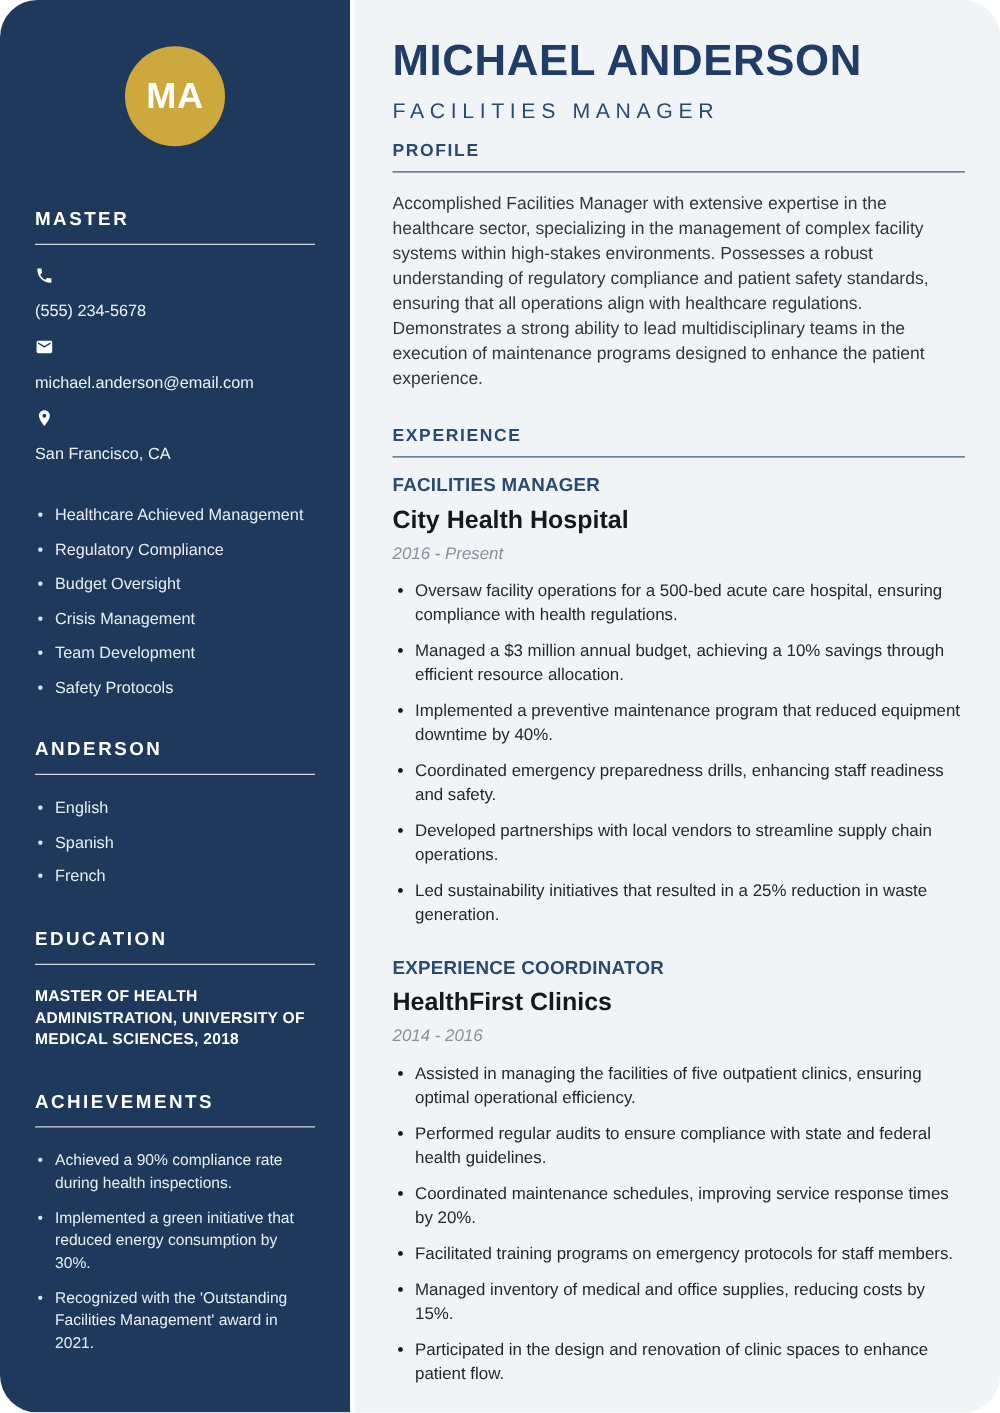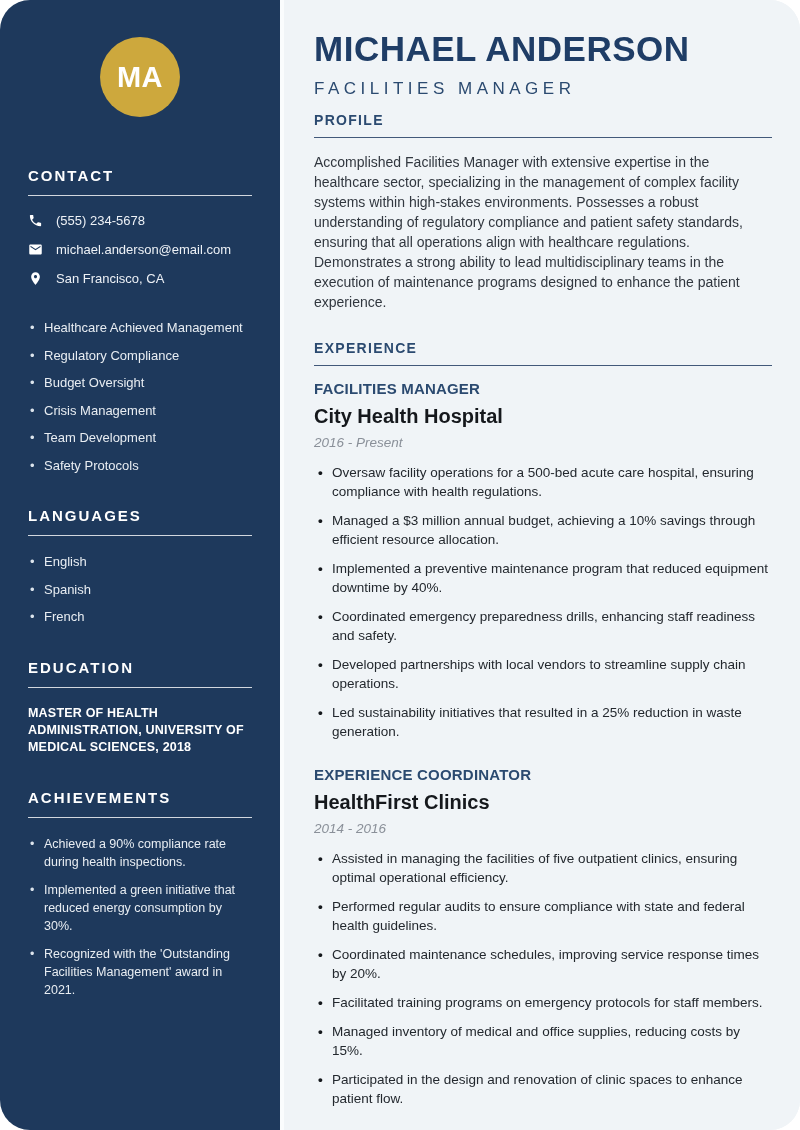--- a/index.html
+++ b/index.html
@@ -43,20 +43,21 @@
     font-size: 15px; font-weight: bold; color: #FFFFFF;
     letter-spacing: 2px;
     padding-bottom: 11px;
     border-bottom: 1.5px solid rgba(255,255,255,0.8);
     margin-bottom: 17px;
   }
   .contact-row {
     display: flex; align-items: flex-start; gap: 13px;
     font-size: 13px; color: #EDF1F6;
     margin-bottom: 14px;
+    flex-direction: column;
   }
   .contact-row:last-child { margin-bottom: 0; }
   .cicon { width: 15px; height: 15px; flex: none; display: block; }
   .cicon path { fill: #FFFFFF; }
 
   ul.side-list { list-style: none; }
   ul.side-list li {
     font-size: 13px; color: #E8EDF2;
     margin-bottom: 10px; line-height: 1.35;
     padding-left: 16px; position: relative;
@@ -127,21 +128,21 @@
 <body>
 
 <div class="page">
 
   <aside class="sidebar">
     <div class="avatar-wrap">
       <div class="avatar">MA</div>
     </div>
 
     <section class="side-section">
-      <div class="side-heading">CONTACT</div>
+      <div class="side-heading">MASTER</div>
       <div class="contact-row">
         <svg class="cicon" viewBox="0 0 24 24">
             <path d="M6.62 10.79c1.44 2.83 3.76 5.14 6.59 6.59l2.2-2.2c.27-.27.67-.36 1.02-.24 1.12.37 2.33.57 3.57.57.55 0 1 .45 1 1V20c0 .55-.45 1-1 1-9.39 0-17-7.61-17-17 0-.55.45-1 1-1h3.5c.55 0 1 .45 1 1 0 1.25.2 2.45.57 3.57.11.35.03.74-.25 1.02l-2.2 2.2z"></path>
           </svg>
         <span>(555) 234-5678</span>
       </div>
       <div class="contact-row">
         <svg class="cicon" viewBox="0 0 24 24">
             <path d="M20 4H4c-1.1 0-1.99.9-1.99 2L2 18c0 1.1.9 2 2 2h16c1.1 0 2-.9 2-2V6c0-1.1-.9-2-2-2zm0 4l-8 5-8-5V6l8 5 8-5v2z"></path>
           </svg>
@@ -160,21 +161,21 @@
         <li>Healthcare Achieved Management</li>
         <li>Regulatory Compliance</li>
         <li>Budget Oversight</li>
         <li>Crisis Management</li>
         <li>Team Development</li>
         <li>Safety Protocols</li>
       </ul>
     </section>
 
     <section class="side-section">
-      <div class="side-heading">LANGUAGES</div>
+      <div class="side-heading">ANDERSON</div>
       <ul class="side-list">
         <li>English</li>
         <li>Spanish</li>
         <li>French</li>
       </ul>
     </section>
 
     <section class="side-section">
       <div class="side-heading">EDUCATION</div>
       <p class="edu-text">MASTER OF HEALTH ADMINISTRATION, UNIVERSITY OF MEDICAL SCIENCES, 2018</p>

